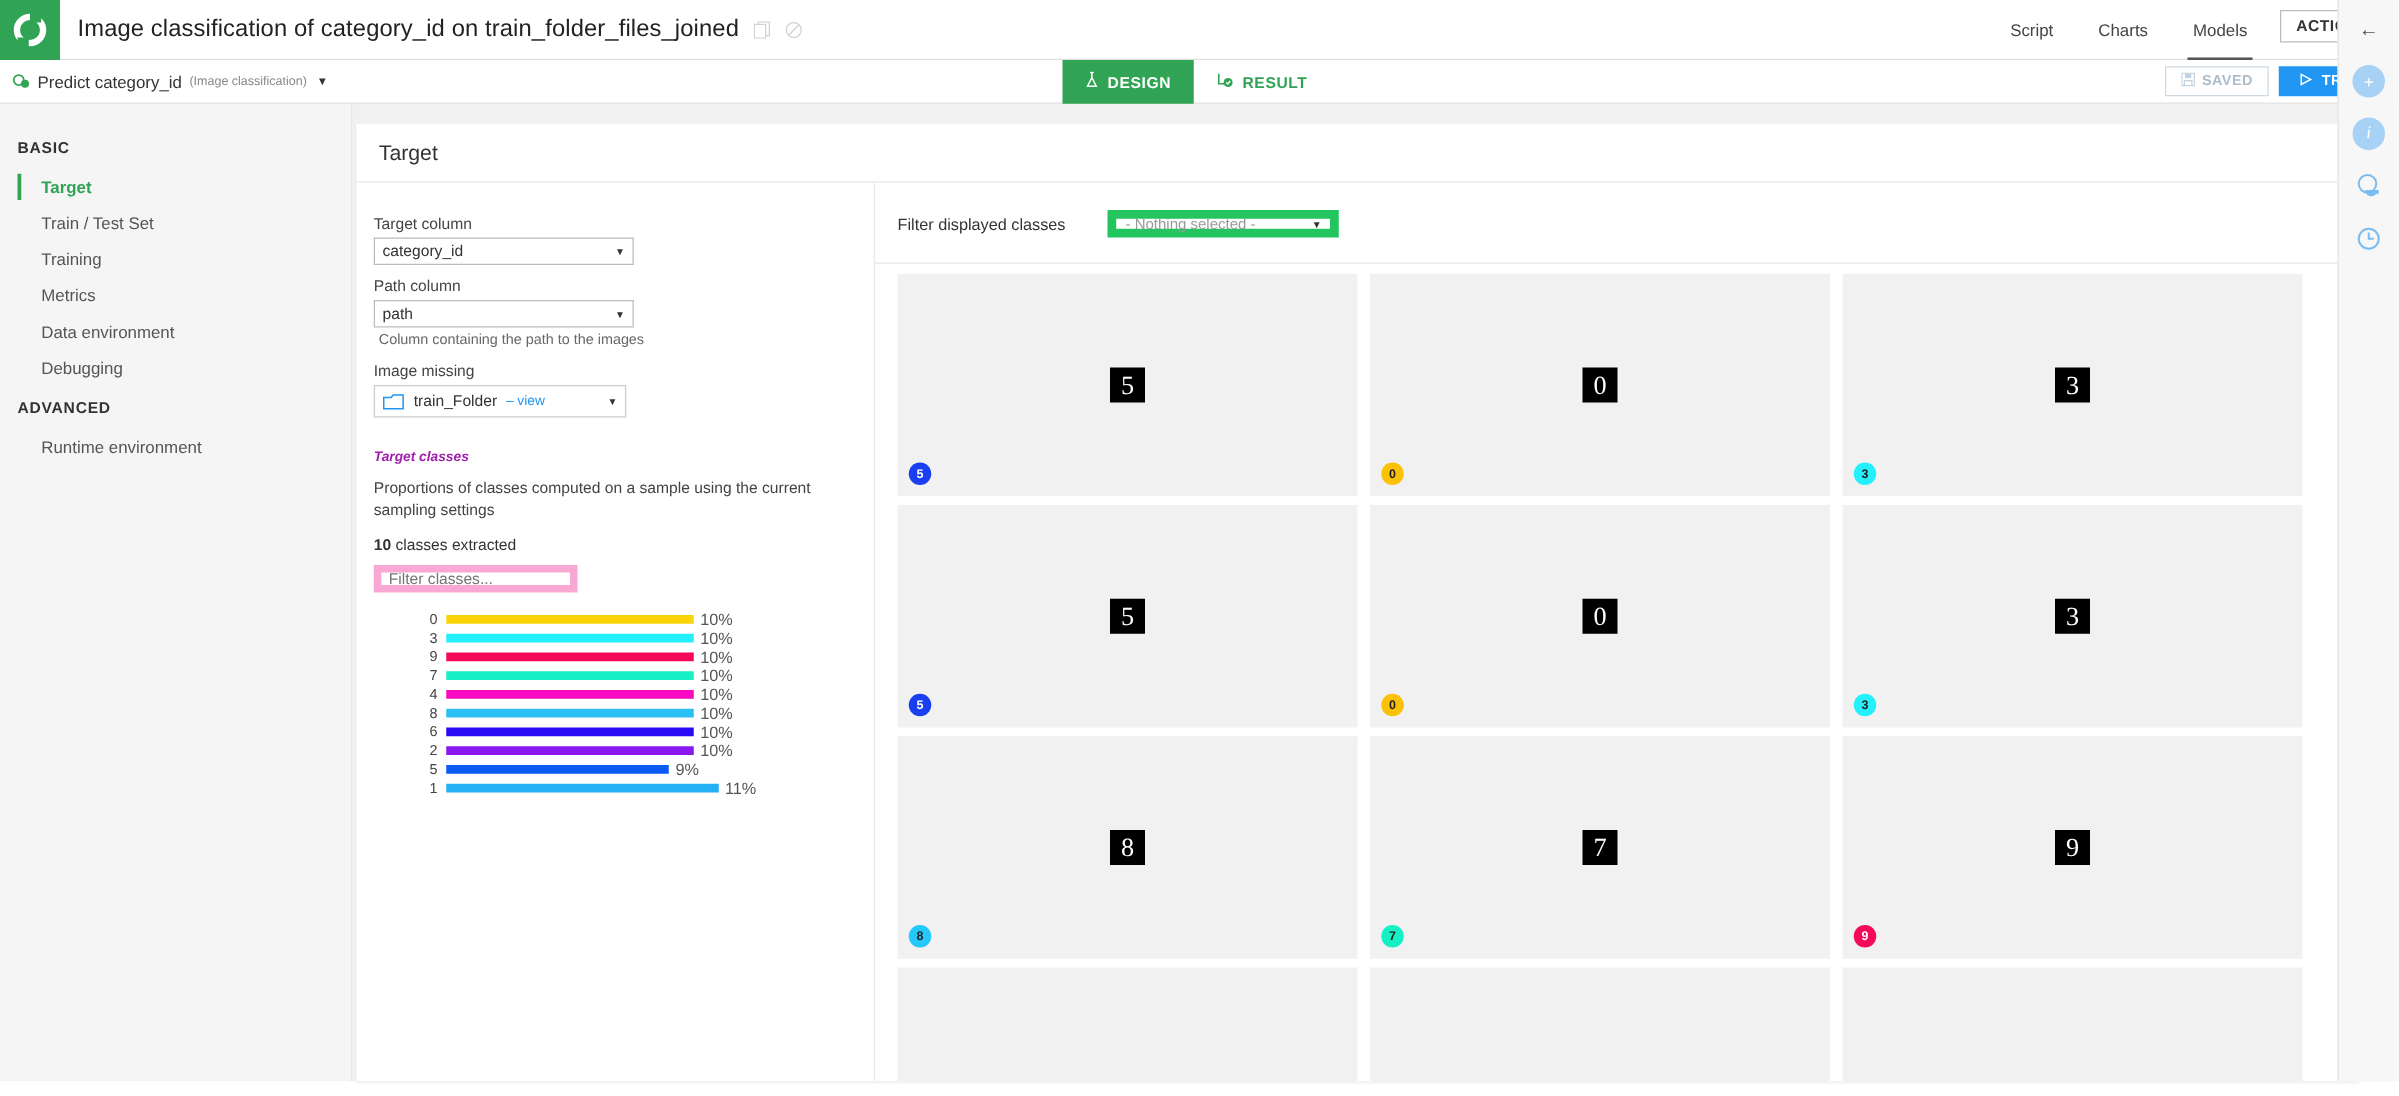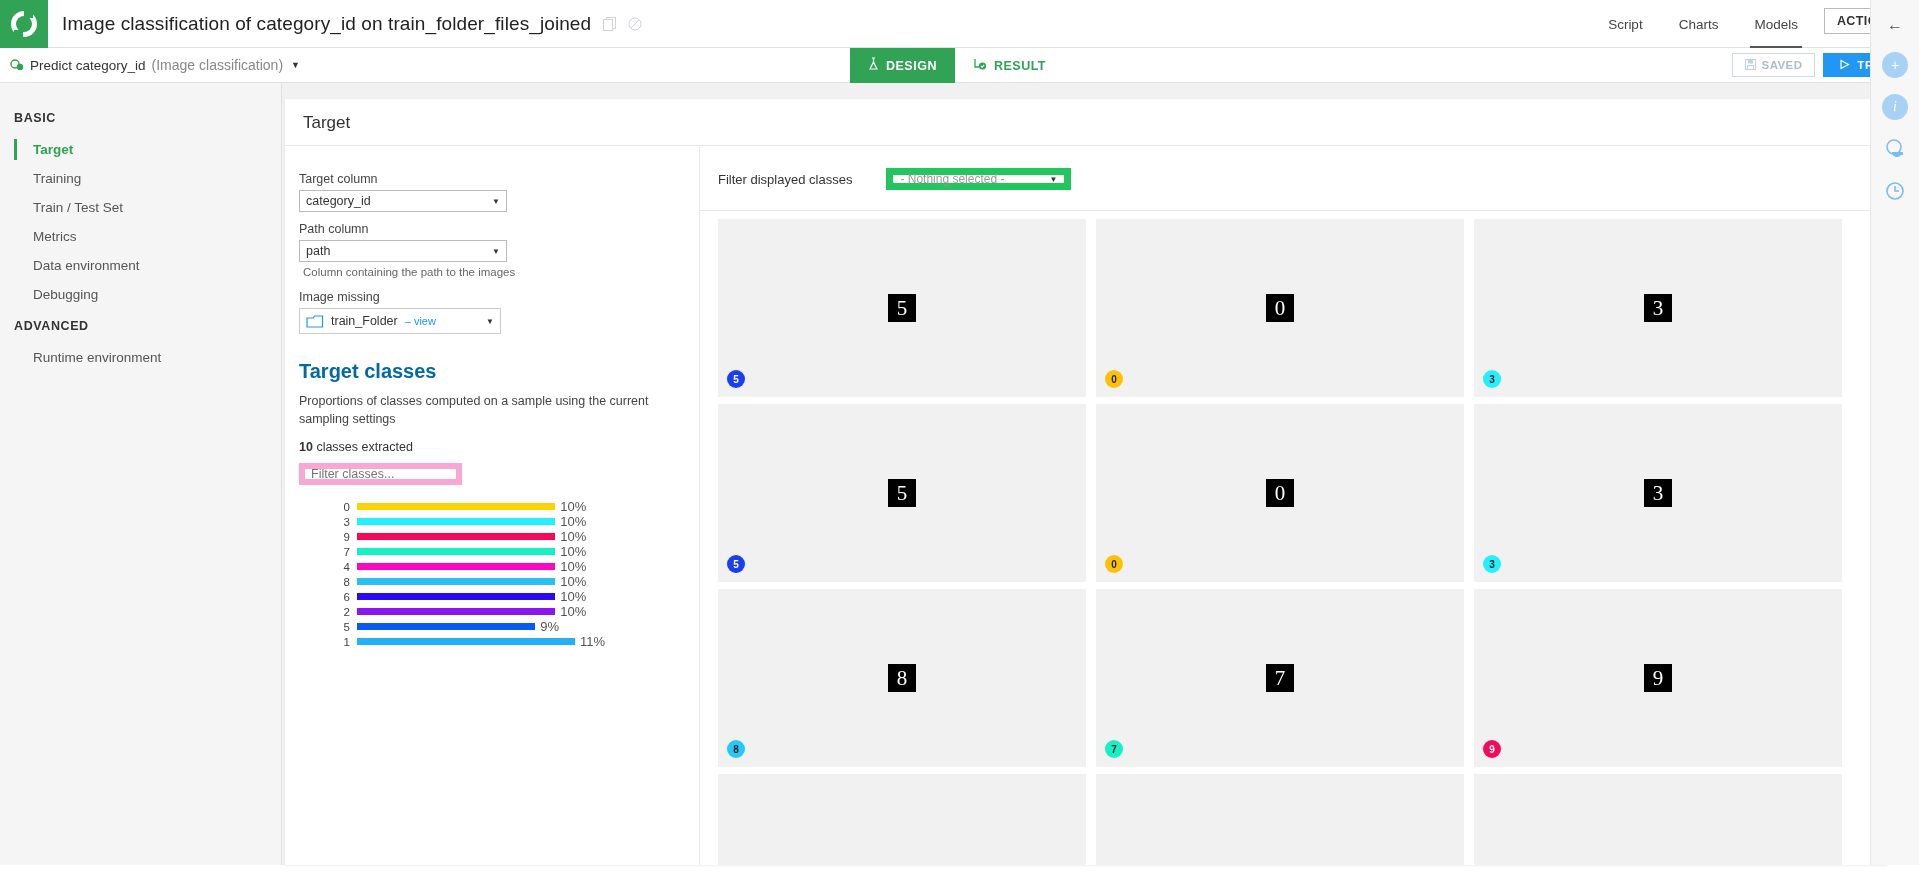--- a/index.html
+++ b/index.html
@@ -52,21 +52,21 @@
   }
 
   
   .secondbar {
     height:35px; flex:0 0 35px; display:flex; align-items:center;
     background:#fff; border-bottom:1px solid #e0e0e0; position:relative;
   }
   .predict-wrap { display:flex; align-items:center; gap:6px; padding-left:10px; }
   .predict-icon { color:#31a354; display:flex; }
   .predict-text { font-size:13.5px; color:#333; }
-  .predict-sub { font-size:14px; color:#888; }
+  .predict-sub { font-size:10px; color:#888; }
   .caret-sm { font-size:9px; color:#333; margin-left:2px; }
 
   .centertabs { position:absolute; left:850px; top:0; height:35px; display:flex; }
   .ctab {
     display:flex; align-items:center; gap:7px; padding:0 18px;
     font-size:12.5px; font-weight:bold; letter-spacing:.5px; cursor:pointer;
   }
   .ctab.active { background:#31a354; color:#fff; }
   .ctab.inactive { color:#31a354; background:transparent; }
 
@@ -129,21 +129,21 @@
   .select .arrow { font-size:8px; color:#333; }
   .helper { font-size:11.5px; color:#666; margin:-6px 0 12px 4px; }
   .loc-select {
     width:202px; height:26px; border:1px solid #ccc; background:#fff;
     display:flex; align-items:center; gap:7px; padding:3px 6px; font-size:12.5px;
     cursor:pointer;
   }
   .folder-ic { color:#2196f3; display:flex; }
   .view-link { color:#2196f3; font-size:11px; }
 
-  .sec-title { font-size:20px; font-weight:bold; color:#0369a1; margin:26px 0 9px 0; }
+  .sec-title { font-size:11px; font-weight:bold; color:#a21caf; margin:26px 0 9px 0;font-style:italic; }
   .sec-desc { font-size:12.5px; color:#444; line-height:1.45; margin-bottom:12px; }
   .extracted { font-size:12.5px; color:#333; margin-bottom:9px; }
   .extracted b { font-weight:bold; }
   .filter-input {
     width:163px; height:22px; border:6px solid #f9a8d4; background:#fff;
     font-size:12.5px; color:#999; padding:0 6px; outline:none;
     font-family:"Liberation Sans", sans-serif;
   }
 
   
@@ -306,22 +306,22 @@
         <span>TRAIN</span>
       </div>
     </div>
   </div>
 
   <div class="body">
 
     <div class="leftnav">
       <div class="nav-section">BASIC</div>
       <div class="nav-item active">Target</div>
+      <div class="nav-item">Train / Test Set</div>
       <div class="nav-item">Training</div>
-      <div class="nav-item">Train / Test Set</div>
       <div class="nav-item">Metrics</div>
       <div class="nav-item">Data environment</div>
       <div class="nav-item">Debugging</div>
       <div class="nav-section">ADVANCED</div>
       <div class="nav-item">Runtime environment</div>
     </div>
 
     <div class="main">
       <div class="card">
         <div class="card-head">

